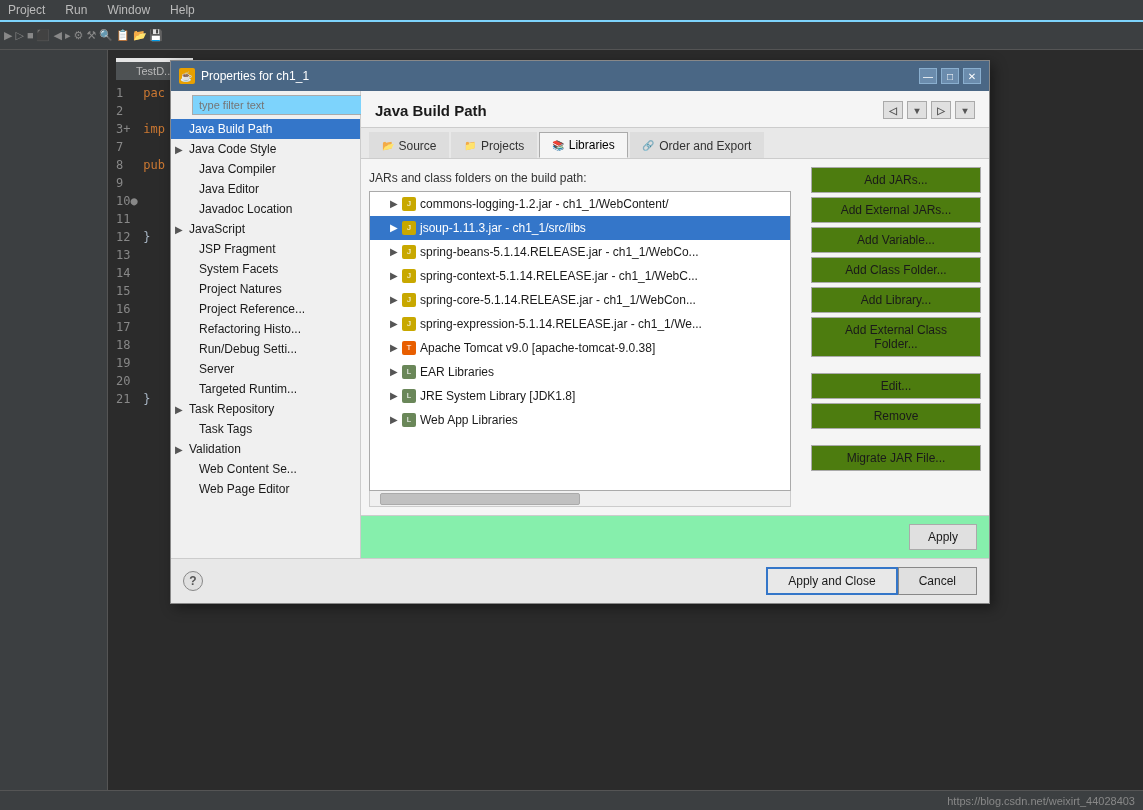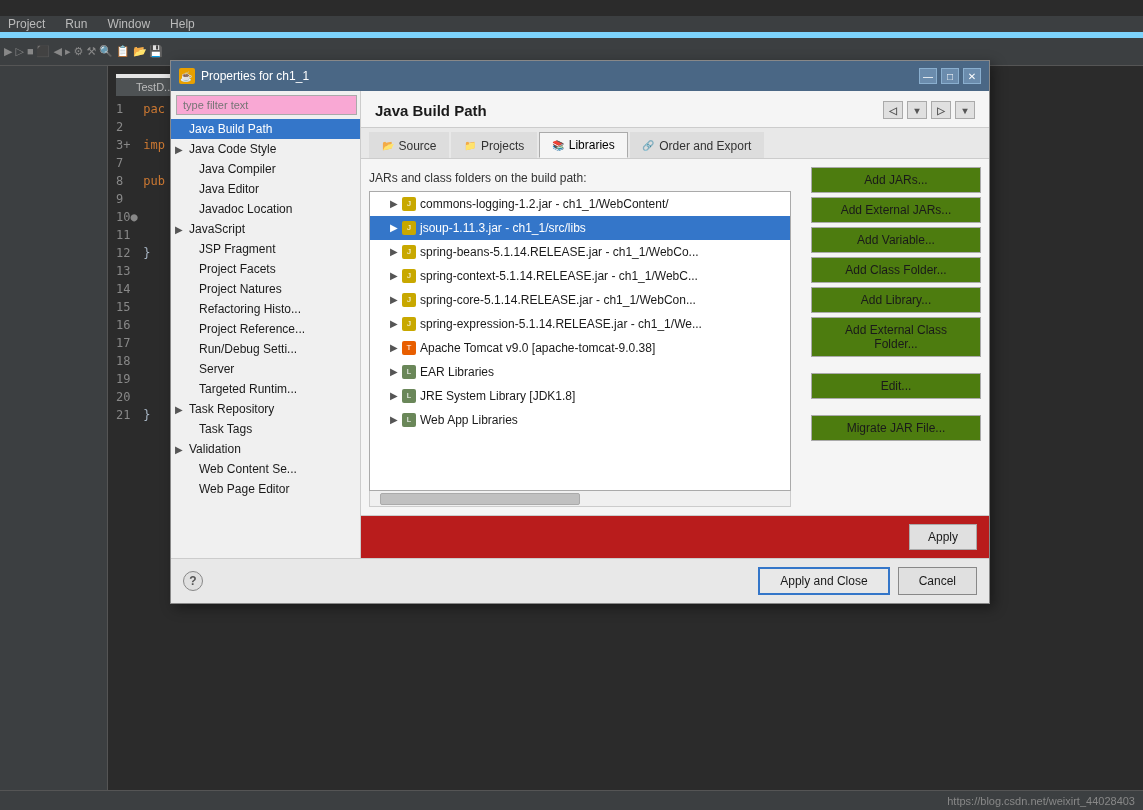--- a/index.html
+++ b/index.html
@@ -20,22 +20,21 @@
       background: #2b2b2b;
     }
 
     .ide-menubar {
       background: #3c3f41;
       height: 22px;
       display: flex;
       align-items: center;
       padding: 0 4px;
       gap: 12px;
-      border-bottom: 6px solid #7dd3fc;
-      margin-top: 16px;
+      border-bottom: 2px solid #7dd3fc;
     }
     .ide-menubar span {
       color: #bbbbbb;
       font-size: 12px;
       cursor: pointer;
       padding: 2px 4px;
     }
 
     .ide-toolbar {
       background: #3c3f41;
@@ -150,26 +149,26 @@
     
     .dialog-left {
       width: 190px;
       background: #f0f0f0;
       border-right: 1px solid #ccc;
       display: flex;
       flex-direction: column;
     }
 
     .filter-input {
-      margin: 4px 5px;
+      margin: 4px 21px;
       padding: 3px 6px;
       border: 1px solid #aaa;
       font-size: 11px;
       color: #666;
-      background: #f9a8d4;
+      background: #7dd3fc;
       width: calc(100% - 8px);
       outline: none;
     }
 
     .tree-list {
       flex: 1;
       overflow-y: auto;
     }
 
     .tree-item {
@@ -389,21 +388,21 @@
     }
 
     .btn-spacer { height: 8px; }
 
     
     .dialog-bottom {
       display: flex;
       justify-content: flex-end;
       padding: 8px 12px;
       border-top: 1px solid #ccc;
-      background: #b91c1c;
+      background: #86efac;
     }
 
     .apply-btn {
       padding: 5px 18px;
       background: #e0e0e0;
       border: 1px solid #aaa;
       font-size: 12px;
       cursor: pointer;
       color: #1a1a1a;
     }
@@ -426,21 +425,20 @@
       display: flex;
       align-items: center;
       justify-content: center;
       font-size: 12px;
       font-weight: bold;
       color: #555;
       cursor: pointer;
     }
     .footer-btns {
       display: flex;
-      gap: 8px;
     }
     .footer-btn {
       padding: 5px 20px;
       background: #e0e0e0;
       border: 1px solid #888;
       font-size: 12px;
       cursor: pointer;
       color: #1a1a1a;
     }
     .footer-btn.primary {
@@ -557,33 +555,33 @@
         <div class="tree-item has-children">
           <span class="tree-arrow">▶</span>
           <span>JavaScript</span>
         </div>
         <div class="tree-item">
           <span class="tree-arrow"></span>
           <span>JSP Fragment</span>
         </div>
         <div class="tree-item">
           <span class="tree-arrow"></span>
-          <span>Project Facets</span>
+          <span>System Facets</span>
         </div>
         <div class="tree-item">
           <span class="tree-arrow"></span>
           <span>Project Natures</span>
         </div>
         <div class="tree-item">
           <span class="tree-arrow"></span>
+          <span>Project Reference...</span>
+        </div>
+        <div class="tree-item">
+          <span class="tree-arrow"></span>
           <span>Refactoring Histo...</span>
-        </div>
-        <div class="tree-item">
-          <span class="tree-arrow"></span>
-          <span>Project Reference...</span>
         </div>
         <div class="tree-item">
           <span class="tree-arrow"></span>
           <span>Run/Debug Setti...</span>
         </div>
         <div class="tree-item">
           <span class="tree-arrow"></span>
           <span>Server</span>
         </div>
         <div class="tree-item">
@@ -708,20 +706,21 @@
 
         <div class="right-buttons">
           <button class="action-btn">Add JARs...</button>
           <button class="action-btn">Add External JARs...</button>
           <button class="action-btn">Add Variable...</button>
           <button class="action-btn">Add Class Folder...</button>
           <button class="action-btn">Add Library...</button>
           <button class="action-btn">Add External Class Folder...</button>
           <div class="btn-spacer"></div>
           <button class="action-btn">Edit...</button>
+          <button class="action-btn">Remove</button>
           <div class="btn-spacer"></div>
           <button class="action-btn">Migrate JAR File...</button>
         </div>
       </div>
 
       <div class="dialog-bottom">
         <button class="apply-btn">Apply</button>
       </div>
 
     </div>

